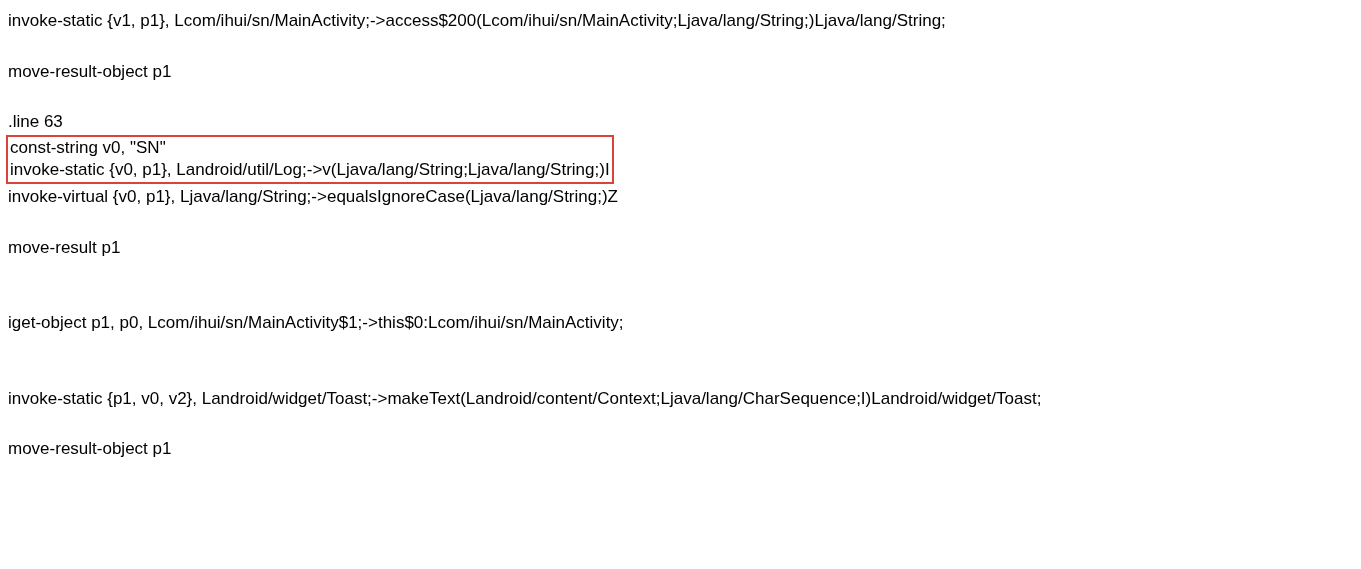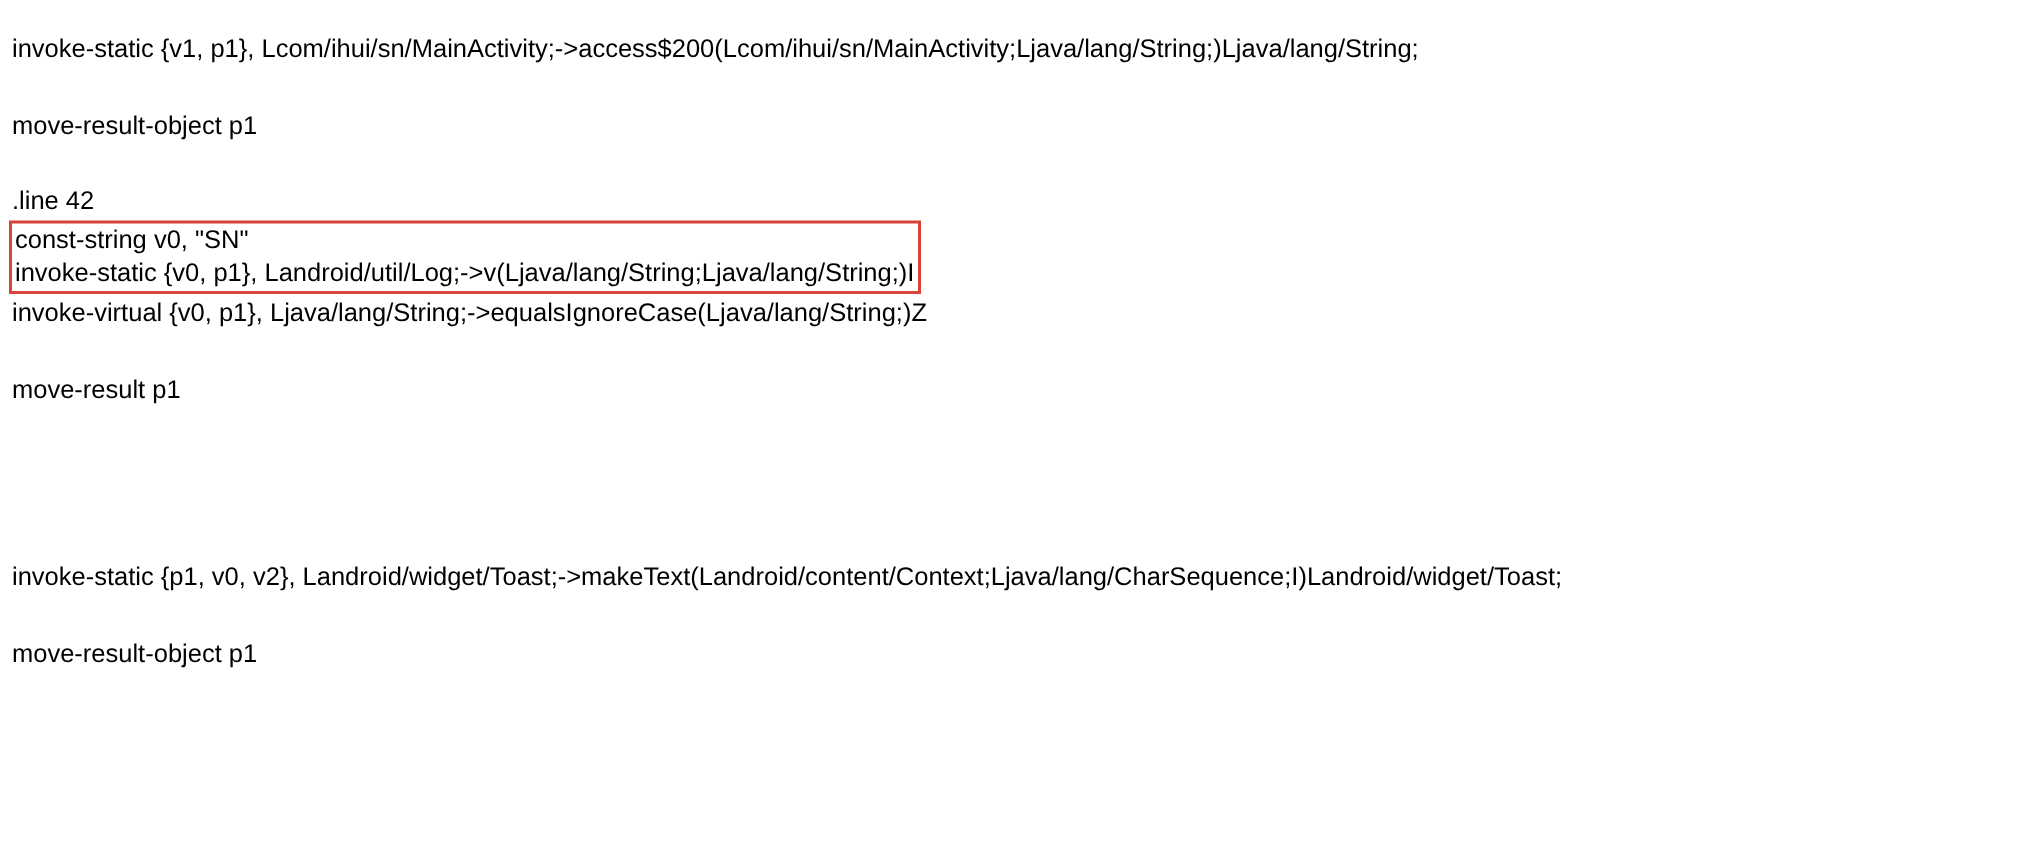--- a/index.html
+++ b/index.html
@@ -6,21 +6,21 @@
       margin: 0;
       padding: 0;
       background: #ffffff;
       font-family: "Segoe UI", Tahoma, Geneva, sans-serif;
       font-size: 17px;
       color: #000000;
       line-height: 1.5;
       width: 1361px;
     }
     .code-container {
-      padding: 20px 8px;
+      padding: 8px 8px;
     }
     .code-line {
       white-space: pre;
       font-family: "Segoe UI", Tahoma, Geneva, sans-serif;
     }
     .blank-line {
       height: 25px;
     }
     .highlight-box {
       border: 2px solid #d9433a;
@@ -33,28 +33,29 @@
     }
   </style>
 </head>
 <body>
 
 <div class="code-container">
   <div class="code-line">invoke-static {v1, p1}, Lcom/ihui/sn/MainActivity;-&gt;access$200(Lcom/ihui/sn/MainActivity;Ljava/lang/String;)Ljava/lang/String;</div>
   <div class="blank-line"></div>
   <div class="code-line">move-result-object p1</div>
   <div class="blank-line"></div>
-  <div class="code-line">.line 42</div>
+  <div class="code-line">.line 63</div>
   <div class="highlight-box">
     <div class="code-line">const-string v0, "SN"</div>
     <div class="code-line">invoke-static {v0, p1}, Landroid/util/Log;-&gt;v(Ljava/lang/String;Ljava/lang/String;)I</div>
   </div>
   <div class="code-line">invoke-virtual {v0, p1}, Ljava/lang/String;-&gt;equalsIgnoreCase(Ljava/lang/String;)Z</div>
   <div class="blank-line"></div>
   <div class="code-line">move-result p1</div>
   <div class="blank-line"></div>
   <div class="blank-line"></div>
+  <div class="code-line">iget-object p1, p0, Lcom/ihui/sn/MainActivity$1;-&gt;this$0:Lcom/ihui/sn/MainActivity;</div>
   <div class="blank-line"></div>
   <div class="blank-line"></div>
   <div class="code-line">invoke-static {p1, v0, v2}, Landroid/widget/Toast;-&gt;makeText(Landroid/content/Context;Ljava/lang/CharSequence;I)Landroid/widget/Toast;</div>
   <div class="blank-line"></div>
   <div class="code-line">move-result-object p1</div>
 </div>
 
 </body></html>

